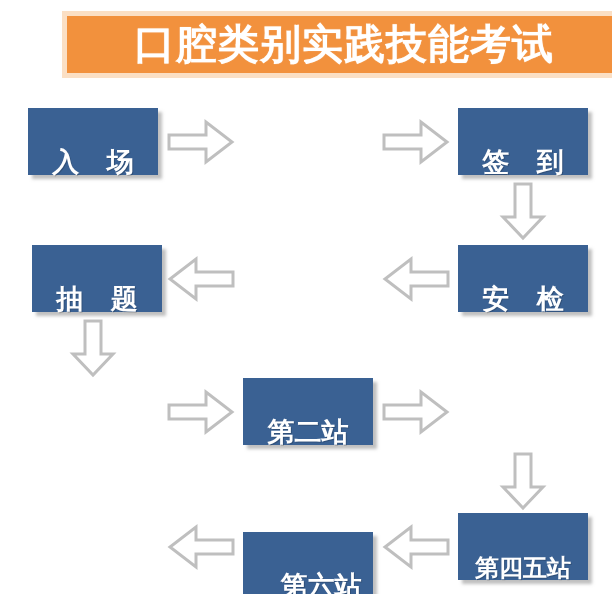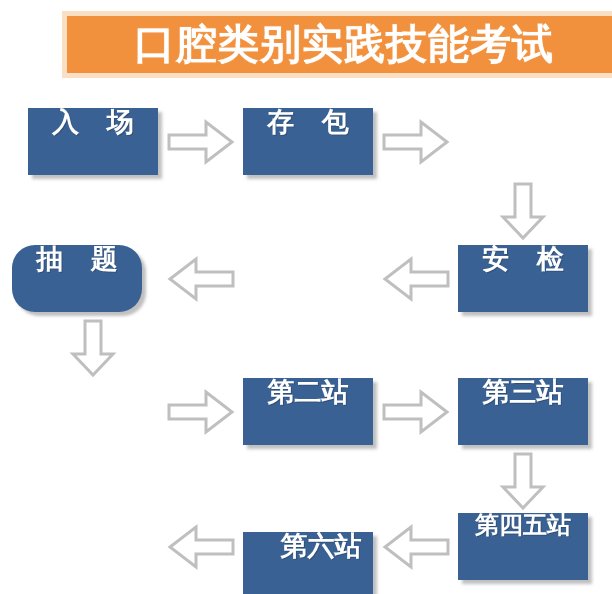--- a/index.html
+++ b/index.html
@@ -53,21 +53,21 @@
     text-shadow: 0 0 1px rgba(255,255,255,0.6);
   }
 
   
   .node {
     position: absolute;
     width: 130px;
     height: 67px;
     background: #3A6193;
     display: flex;
-    align-items: flex-start;
+    align-items: flex-end;
     justify-content: center;
     box-shadow: 4px 4px 3px rgba(140,140,140,0.55);
     box-sizing: border-box;
   }
   .node-label {
     color: #ffffff;
     font-size: 27px;
     font-weight: bold;
     line-height: 1;
     white-space: nowrap;
@@ -105,38 +105,38 @@
   <div class="node" style="left:28px; top:108px;">
     <span class="node-label spaced">入 场</span>
   </div>
 
   <div class="arrow" style="left:166px; top:117px;">
     <svg width="70" height="50" viewBox="0 0 70 50">
         <polygon points="3,18 40,18 40,5 66,25 40,45 40,32 3,32"></polygon>
       </svg>
   </div>
 
-  <div class="node" style="left:243px; top:108px;">
-    <span class="node-label spaced">存 包</span>
-  </div>
 
   <div class="arrow" style="left:381px; top:117px;">
     <svg width="70" height="50" viewBox="0 0 70 50">
         <polygon points="3,18 40,18 40,5 66,25 40,45 40,32 3,32"></polygon>
       </svg>
   </div>
 
+  <div class="node" style="left:458px; top:108px;">
+    <span class="node-label spaced">签 到</span>
+  </div>
 
   <div class="arrow" style="left:498px; top:181px;">
     <svg width="50" height="60" viewBox="0 0 50 60">
         <polygon points="17,3 33,3 33,36 45,36 25,57 5,36 17,36"></polygon>
       </svg>
   </div>
 
-  <div class="node" style="left:12px; top:245px;border-radius:23px;">
+  <div class="node" style="left:32px; top:245px;">
     <span class="node-label spaced">抽 题</span>
   </div>
 
   <div class="arrow" style="left:166px; top:254px;">
     <svg width="70" height="50" viewBox="0 0 70 50">
         <polygon points="67,18 30,18 30,5 4,25 30,45 30,32 67,32"></polygon>
       </svg>
   </div>
 
 
@@ -166,23 +166,20 @@
   <div class="node" style="left:243px; top:378px;">
     <span class="node-label tight">第二站</span>
   </div>
 
   <div class="arrow" style="left:381px; top:387px;">
     <svg width="70" height="50" viewBox="0 0 70 50">
         <polygon points="3,18 40,18 40,5 66,25 40,45 40,32 3,32"></polygon>
       </svg>
   </div>
 
-  <div class="node" style="left:458px; top:378px;">
-    <span class="node-label tight">第三站</span>
-  </div>
 
   <div class="arrow" style="left:498px; top:451px;">
     <svg width="50" height="60" viewBox="0 0 50 60">
         <polygon points="17,3 33,3 33,36 45,36 25,57 5,36 17,36"></polygon>
       </svg>
   </div>
 
 
   <div class="arrow" style="left:166px; top:522px;">
     <svg width="70" height="50" viewBox="0 0 70 50">

